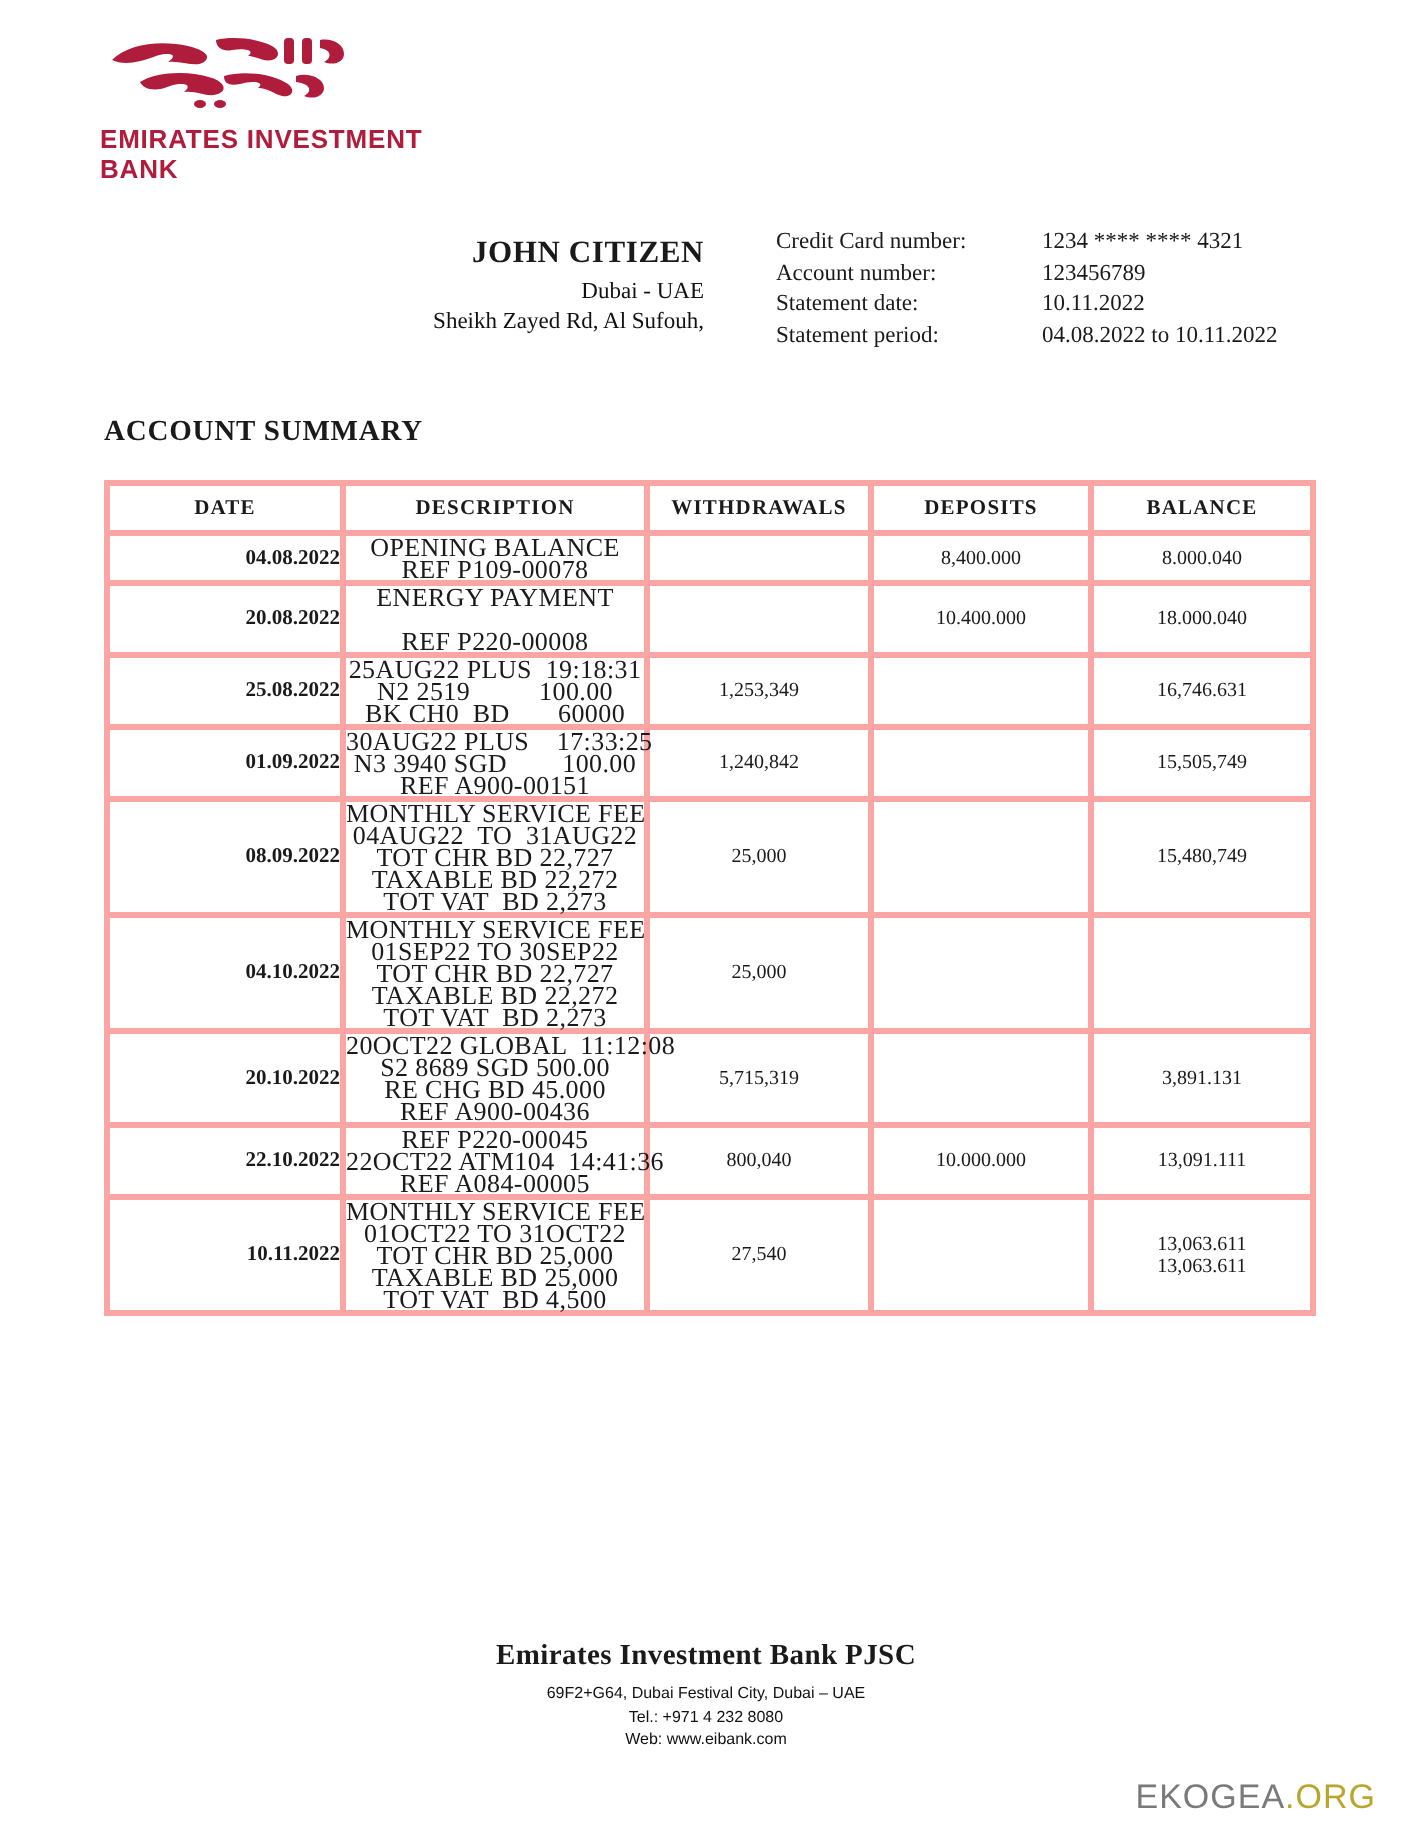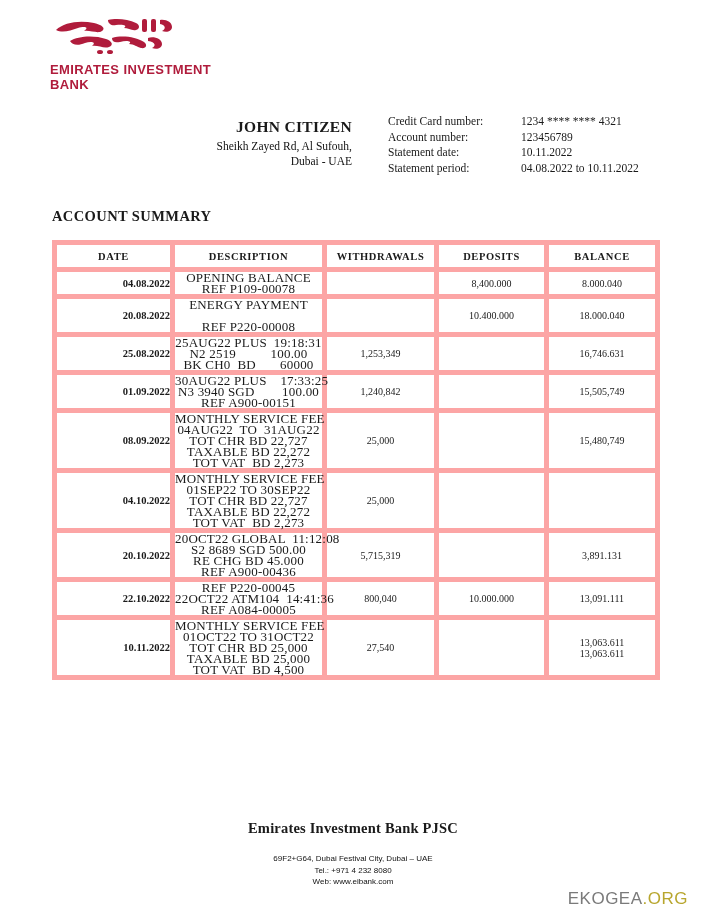--- a/index.html
+++ b/index.html
@@ -95,21 +95,21 @@
     top: 240px;
     width: 603px;
   }
   table.stmt {
     border-collapse: collapse;
     width: 100%;
     table-layout: fixed;
   }
   table.stmt th,
   table.stmt td {
-    border: 5px solid #fca5a5;
+    border: 3px solid #fca5a5;
     padding: 0;
     vertical-align: middle;
   }
   table.stmt thead th {
     height: 22px;
     font-size: 10.5px;
     font-weight: bold;
     letter-spacing: 0.6px;
     text-align: center;
   }
@@ -144,21 +144,21 @@
     position: absolute;
     left: 0;
     right: 0;
     top: 820px;
     text-align: center;
   }
   .footer-bank {
     font-size: 14.5px;
     font-weight: bold;
     letter-spacing: 0.2px;
-    margin-bottom: 16px;
+    margin-bottom: 4px;
   }
   .footer-line {
     font-family: "Liberation Sans", sans-serif;
     font-size: 8px;
     line-height: 11.5px;
     color: #111;
   }
 
   .watermark {
     position: absolute;
@@ -190,22 +190,22 @@
         <ellipse cx="60" cy="38" rx="3" ry="2"></ellipse>
       </g>
     </svg>
   </span>
   <div class="logo-name">EMIRATES INVESTMENT BANK</div>
 </div>
 
 <div class="customer">
   <div class="customer-name">JOHN CITIZEN</div>
   <div class="customer-addr">
+    <div>Dubai - UAE</div>
     <div>Sheikh Zayed Rd, Al Sufouh,</div>
-    <div>Dubai - UAE</div>
   </div>
 </div>
 
 <div class="acct-info">
   <div class="acct-row">
     <span class="acct-label">Credit Card number:</span>
     <span class="acct-value">1234 **** **** 4321</span>
   </div>
   <div class="acct-row">
     <span class="acct-label">Account number:</span>

